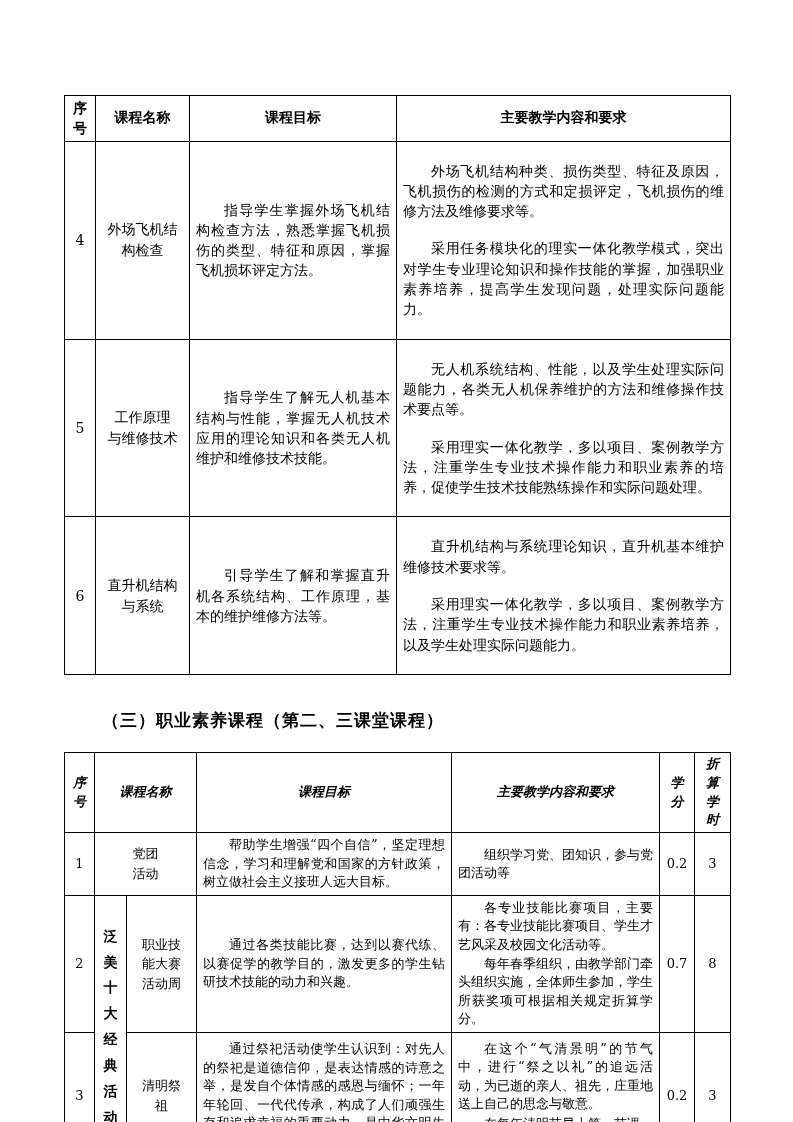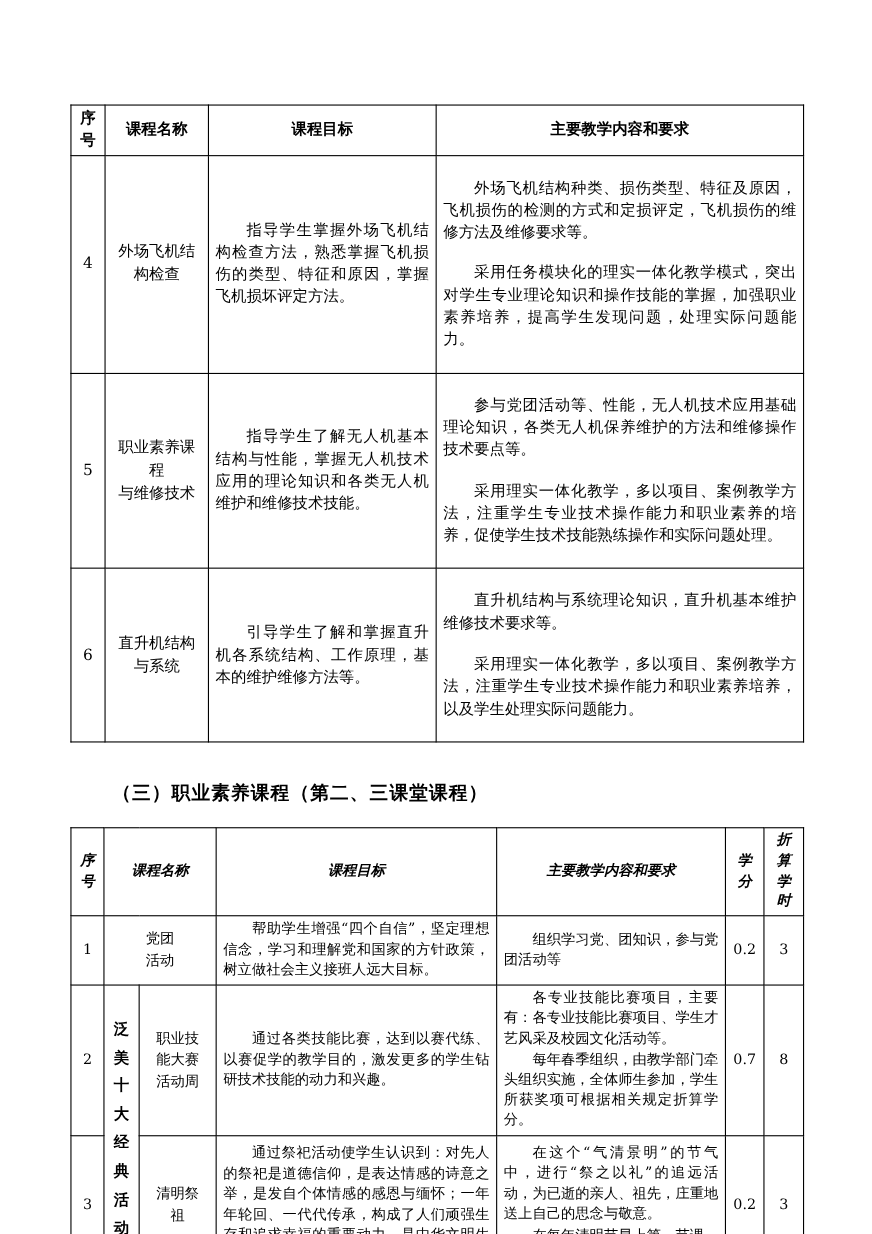--- a/index.html
+++ b/index.html
@@ -88,28 +88,28 @@
               <p>指导学生掌握外场飞机结构检查方法，熟悉掌握飞机损伤的类型、特征和原因，掌握飞机损坏评定方法。</p>
             </td>
         <td class="para">
               <p>外场飞机结构种类、损伤类型、特征及原因，飞机损伤的检测的方式和定损评定，飞机损伤的维修方法及维修要求等。</p>
               <p>采用任务模块化的理实一体化教学模式，突出对学生专业理论知识和操作技能的掌握，加强职业素养培养，提高学生发现问题，处理实际问题能力。</p>
             </td>
       </tr>
       <tr class="r5">
         <td class="num">5</td>
         <td class="name">
-              <p>职业素养课程</p>
+              <p>工作原理</p>
               <p>与维修技术</p>
             </td>
         <td class="para">
               <p>指导学生了解无人机基本结构与性能，掌握无人机技术应用的理论知识和各类无人机维护和维修技术技能。</p>
             </td>
         <td class="para">
-              <p>参与党团活动等、性能，无人机技术应用基础理论知识，各类无人机保养维护的方法和维修操作技术要点等。</p>
+              <p>无人机系统结构、性能，以及学生处理实际问题能力，各类无人机保养维护的方法和维修操作技术要点等。</p>
               <p>采用理实一体化教学，多以项目、案例教学方法，注重学生专业技术操作能力和职业素养的培养，促使学生技术技能熟练操作和实际问题处理。</p>
             </td>
       </tr>
       <tr class="r6">
         <td class="num">6</td>
         <td class="name">
               <p>直升机结构</p>
               <p>与系统</p>
             </td>
         <td class="para">

